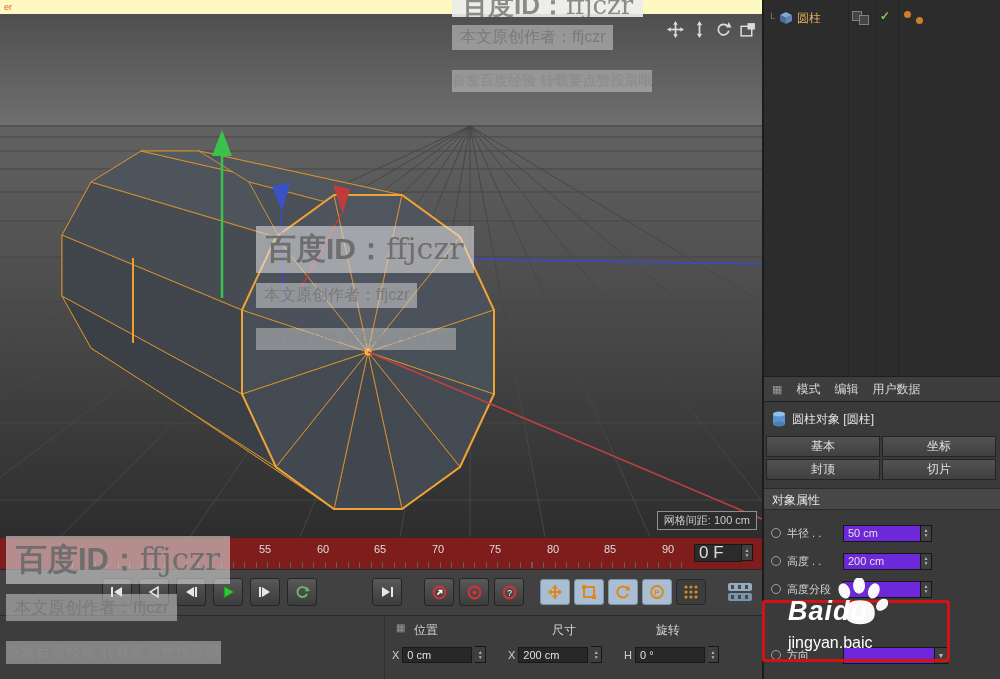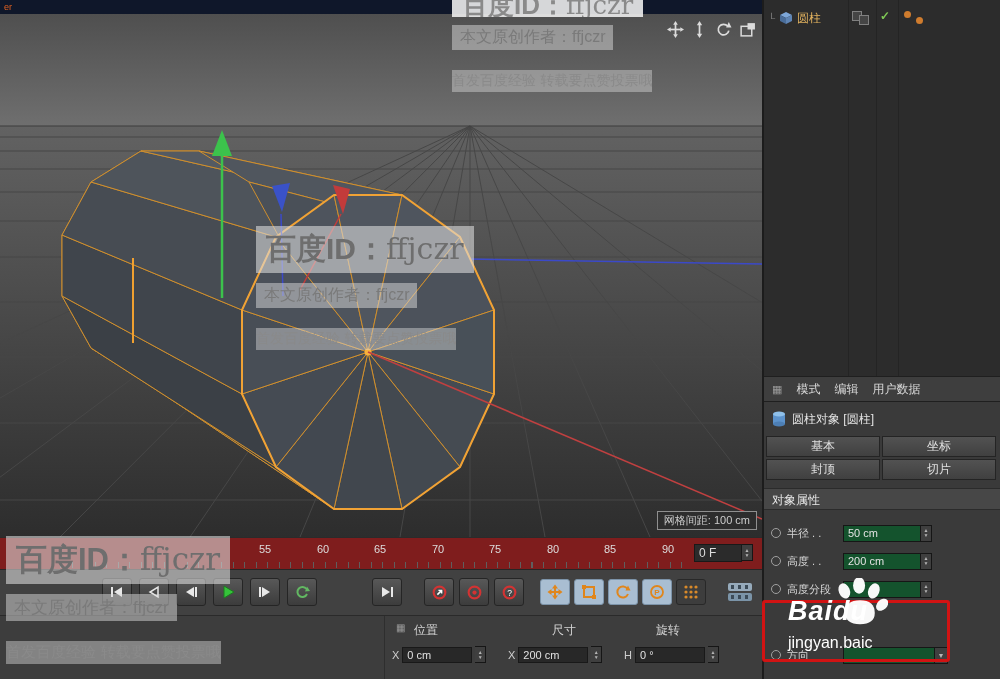--- a/index.html
+++ b/index.html
@@ -1,21 +1,21 @@
 <!DOCTYPE html>
 <html><head>
 <meta charset="utf-8">
 <style>
   html,body{margin:0;padding:0;background:#222;}
   .app{position:relative;width:1000px;height:679px;overflow:hidden;
        font-family:"Liberation Sans",sans-serif;background:#3a3a3a;-webkit-user-select:none;}
   .abs{position:absolute;}
   
   .viewport{left:0;top:0;width:762px;height:537px;background:#3c3c3c;overflow:hidden;}
-  .vp-top{left:0;top:0;width:762px;height:14px;background:#0f172a;color:#e06020;
+  .vp-top{left:0;top:0;width:762px;height:14px;background:#fef9c3;color:#e06020;
           font-size:9px;line-height:14px;padding-left:4px;box-sizing:border-box;z-index:5;}
   .navic{display:flex;gap:6px;z-index:6;right:6px;top:20px;}
   .navic .nic{width:18px;height:18px;display:flex;align-items:center;justify-content:center;}
   .gridbadge{right:5px;bottom:7px;background:#2d2d2d;border:1px solid #8f8f8f;color:#cccccc;
              font-size:11px;padding:1px 6px;z-index:6;}
   
   .rpanel{left:762px;top:0;width:238px;height:679px;background:#3a3a3a;
           border-left:2px solid #1c1c1c;box-sizing:border-box;}
   .om{left:0;top:0;width:236px;height:376px;background:#2c2c2c;}
   .om-sep{width:1px;height:376px;background:#242424;top:0;}
@@ -32,35 +32,35 @@
          box-sizing:border-box;color:#e4e4e4;font-size:12px;}
   .ambtns{left:2px;top:436px;width:232px;display:flex;flex-wrap:wrap;gap:2px;}
   .ambtn{width:114px;height:21px;background:linear-gradient(#525252,#404040);border:1px solid #242424;
          color:#e0e0e0;font-size:12px;display:flex;align-items:center;justify-content:center;box-sizing:border-box;}
   .amsec{left:0;top:488px;width:236px;height:22px;background:#474747;border-top:1px solid #2b2b2b;
          border-bottom:1px solid #2b2b2b;color:#e8e8e8;font-size:12px;line-height:22px;padding-left:8px;
          box-sizing:border-box;}
   .prow{left:0;top:0;width:236px;height:22px;display:flex;align-items:center;}
   .ring{width:8px;height:8px;border:1px solid #a0a0a0;border-radius:50%;margin-left:7px;display:inline-block;}
   .plabel{color:#d6d6d6;font-size:11px;margin-left:6px;width:56px;display:inline-block;}
-  .pfld{width:78px;height:17px;background:#14532d;border:1px solid #161616;color:#e2e2e2;font-size:11px;
+  .pfld{width:78px;height:17px;background:#6d28d9;border:1px solid #161616;color:#e2e2e2;font-size:11px;
         display:flex;align-items:center;padding-left:4px;box-sizing:border-box;}
   .stp{width:11px;height:17px;background:#3f3f3f;border:1px solid #161616;border-left:none;
        display:flex;flex-direction:column;align-items:center;justify-content:center;color:#b5b5b5;
        font-size:5px;line-height:5px;box-sizing:border-box;}
   .ddarrow{width:13px;height:17px;background:#3f3f3f;border:1px solid #161616;border-left:none;color:#b5b5b5;
        font-size:7px;display:flex;align-items:center;justify-content:center;box-sizing:border-box;}
   
   .ruler{left:0;top:537px;width:762px;height:33px;background:#7f1d1d;border-top:1px solid #2b2b2b;
          border-bottom:1px solid #262626;box-sizing:border-box;}
   .tick{top:5px;width:26px;text-align:center;color:#dddddd;font-size:11px;}
   .tickstrip{left:60px;top:24px;width:630px;height:6px;
              background:repeating-linear-gradient(90deg,#5f5f5f 0 1px,transparent 1px 11.5px);}
   .framefld{left:694px;top:6px;width:48px;height:18px;background:#2b2b2b;border:1px solid #191919;
-            color:#dddddd;font-size:12px;display:flex;align-items:center;padding-left:4px;box-sizing:border-box;}
+            color:#dddddd;font-size:17px;display:flex;align-items:center;padding-left:4px;box-sizing:border-box;}
   .transport{left:0;top:570px;width:762px;height:46px;background:#414141;border-bottom:1px solid #2a2a2a;box-sizing:border-box;}
   .btn{width:30px;height:28px;border-radius:3px;background:linear-gradient(#585858,#3c3c3c);
        border:1px solid #252525;display:flex;align-items:center;justify-content:center;box-sizing:border-box;}
   .tile{width:30px;height:26px;border-radius:3px;background:#a9bed2;border:1px solid #7d94aa;
         display:flex;align-items:center;justify-content:center;box-sizing:border-box;}
   .tile.dark{background:#3d3d3d;border-color:#282828;}
   .coords{left:0;top:616px;width:762px;height:63px;background:#3d3d3d;box-sizing:border-box;}
   .chead{color:#d5d5d5;font-size:12px;top:6px;}
   .cgrp{top:30px;display:flex;align-items:center;gap:3px;}
   .caxis{color:#cfcfcf;font-size:11px;}

